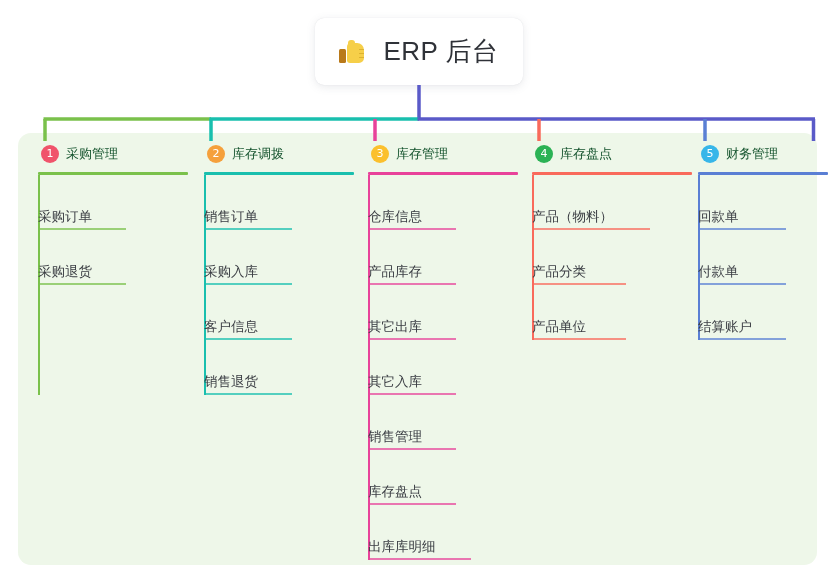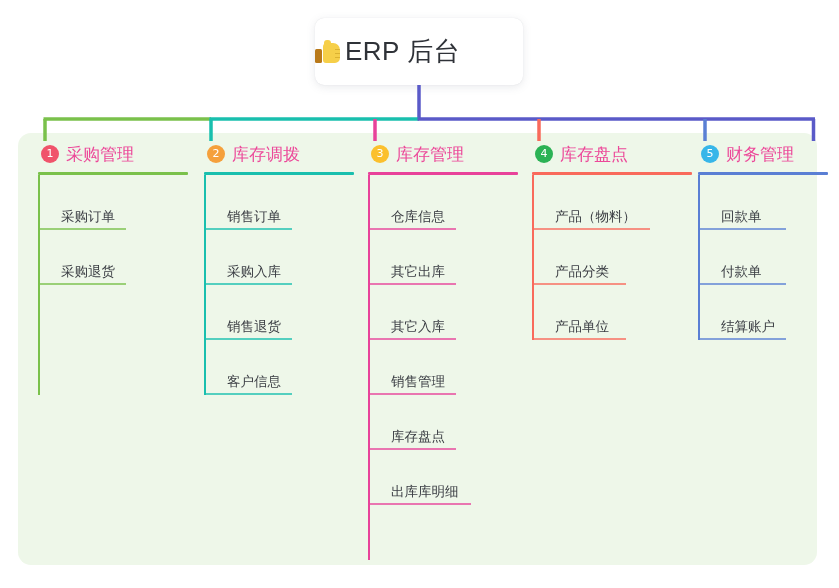--- a/index.html
+++ b/index.html
@@ -21,21 +21,22 @@
     position: absolute;
     left: 315px;
     top: 18px;
     width: 208px;
     height: 67px;
     background: #ffffff;
     border-radius: 9px;
     box-shadow: 0 2px 9px rgba(120,125,135,0.16), 0 0 1px rgba(120,125,135,0.22);
     display: flex;
     align-items: center;
-    gap: 4px;
+    justify-content: center;
+    gap: 18px;
     box-sizing: border-box;
   }
   #root-title {
     font-size: 26px;
     color: #2f3238;
     letter-spacing: 0.5px;
     white-space: nowrap;
   }
   .thumb-icon {
     width: 26px;
@@ -108,22 +109,22 @@
     height: 18px;
     border-radius: 50%;
     color: #ffffff;
     font-size: 11px;
     line-height: 18px;
     text-align: center;
     flex: 0 0 auto;
     font-family: "DejaVu Sans", sans-serif;
   }
   .col-title {
-    font-size: 17px;
-    color: #ec4899;
+    font-size: 13px;
+    color: #14532d;
     white-space: nowrap;
   }
   .head-rule {
     height: 3px;
     border-radius: 1px;
     margin-top: 5px;
   }
   .col-body {
     position: relative;
     margin-top: 0px;
@@ -133,21 +134,20 @@
     left: 0;
     top: 0;
     width: 2px;
   }
   .leaf {
     position: relative;
     height: 55px;
     box-sizing: border-box;
     display: flex;
     align-items: flex-end;
-    padding-left: 23px;
     padding-bottom: 4px;
   }
   .leaf-label {
     font-size: 13.5px;
     color: #3a3d43;
     white-space: nowrap;
     position: relative;
     z-index: 2;
   }
   .leaf-rule {
@@ -216,42 +216,46 @@
         <div class="spine" style="background: rgb(25, 191, 174); height: 220px;"></div>
         <div class="leaf">
           <span class="leaf-label">销售订单</span>
           <div class="leaf-rule" style="background: rgb(25, 191, 174); width: 88px; opacity: 0.72;"></div>
         </div>
         <div class="leaf">
           <span class="leaf-label">采购入库</span>
           <div class="leaf-rule" style="background: rgb(25, 191, 174); width: 88px; opacity: 0.72;"></div>
         </div>
         <div class="leaf">
+          <span class="leaf-label">客户信息</span>
+          <div class="leaf-rule" style="background: rgb(25, 191, 174); width: 88px; opacity: 0.72;"></div>
+        </div>
+        <div class="leaf">
           <span class="leaf-label">销售退货</span>
           <div class="leaf-rule" style="background: rgb(25, 191, 174); width: 88px; opacity: 0.72;"></div>
         </div>
-        <div class="leaf">
-          <span class="leaf-label">客户信息</span>
-          <div class="leaf-rule" style="background: rgb(25, 191, 174); width: 88px; opacity: 0.72;"></div>
-        </div>
       </div>
     </div>
     <div class="column" style="left: 368px; width: 150px;">
       <div class="col-head">
         <span class="badge" style="background: rgb(251, 192, 45);">3</span>
         <span class="col-title">库存管理</span>
       </div>
       <div class="head-rule" style="background: rgb(232, 66, 154); width: 150px;"></div>
       <div class="col-body">
         <div class="spine" style="background: rgb(232, 66, 154); height: 385px;"></div>
         <div class="leaf">
           <span class="leaf-label">仓库信息</span>
           <div class="leaf-rule" style="background: rgb(232, 66, 154); width: 88px; opacity: 0.72;"></div>
         </div>
         <div class="leaf">
+          <span class="leaf-label">产品库存</span>
+          <div class="leaf-rule" style="background: rgb(232, 66, 154); width: 88px; opacity: 0.72;"></div>
+        </div>
+        <div class="leaf">
           <span class="leaf-label">其它出库</span>
           <div class="leaf-rule" style="background: rgb(232, 66, 154); width: 88px; opacity: 0.72;"></div>
         </div>
         <div class="leaf">
           <span class="leaf-label">其它入库</span>
           <div class="leaf-rule" style="background: rgb(232, 66, 154); width: 88px; opacity: 0.72;"></div>
         </div>
         <div class="leaf">
           <span class="leaf-label">销售管理</span>
           <div class="leaf-rule" style="background: rgb(232, 66, 154); width: 88px; opacity: 0.72;"></div>

